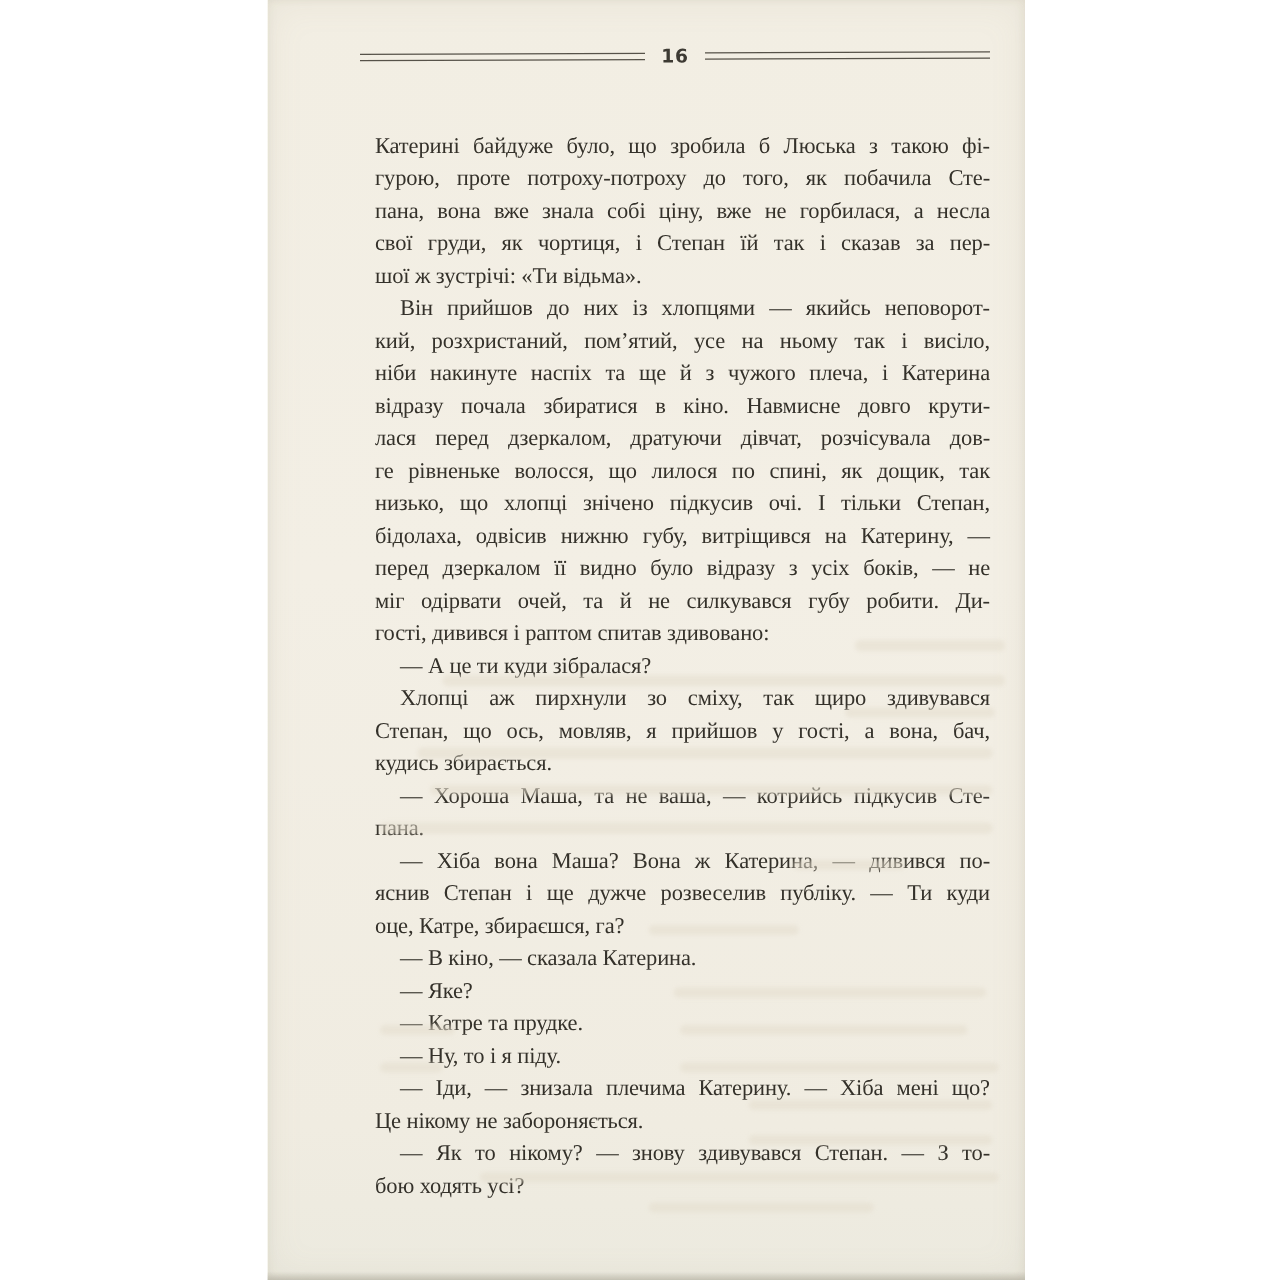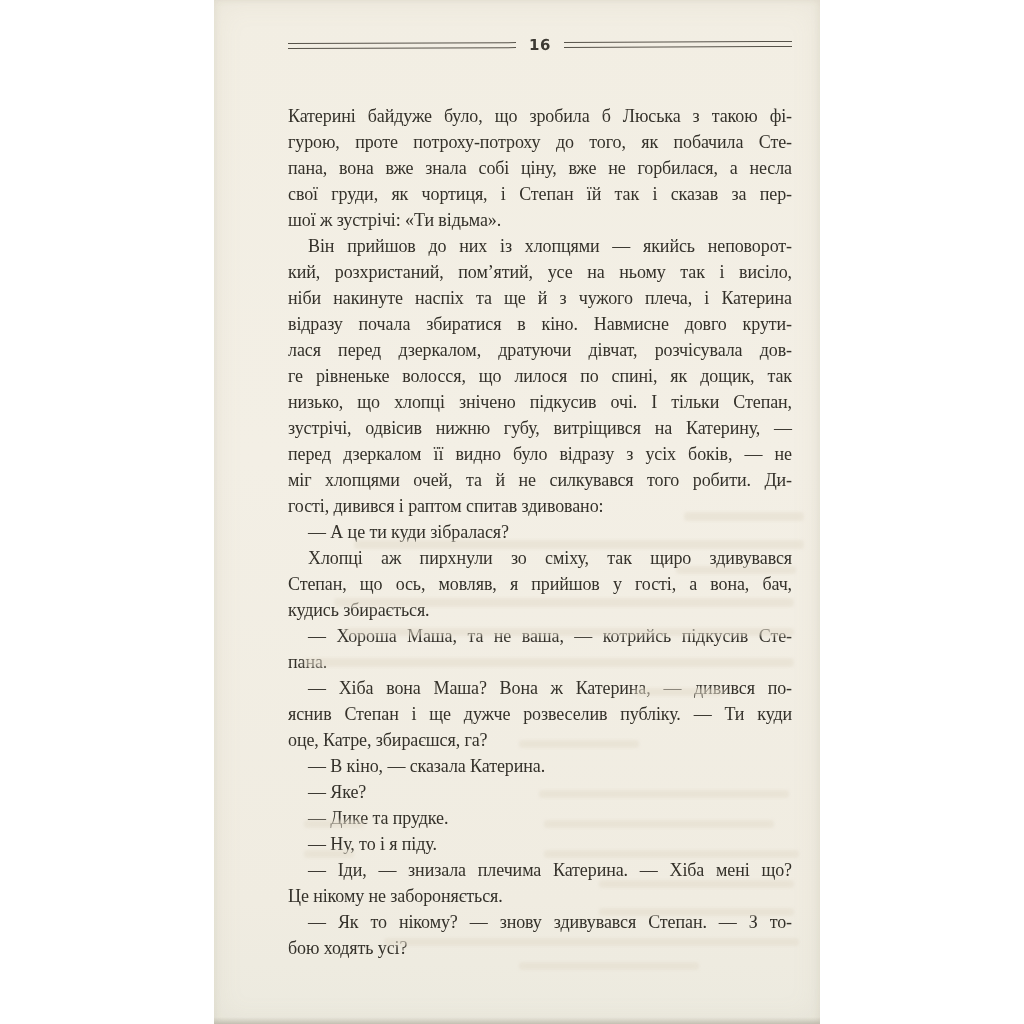--- a/index.html
+++ b/index.html
@@ -81,20 +81,21 @@
     letter-spacing: -0.1px;
   }
   .para { margin: 0; padding: 0; }
   .line {
     height: 26px;
     line-height: 26px;
     text-align: justify;
     text-align-last: justify;
     white-space: normal;
     overflow: visible;
+    margin-left: 12px;
   }
   .line.last { text-align-last: left; }
   .para.indent .line:first-child { text-indent: 20px; }
 
   
   .showthrough {
     position: absolute;
     background: #e4ddcd;
     opacity: 0.55;
     filter: blur(1.6px);
@@ -123,23 +124,23 @@
           <div class="line last">шої ж зустрічі: «Ти відьма».</div>
         </div>
         <div class="para indent">
           <div class="line">Він прийшов до них із хлопцями — якийсь неповорот-</div>
           <div class="line">кий, розхристаний, пом’ятий, усе на ньому так і висіло,</div>
           <div class="line">ніби накинуте наспіх та ще й з чужого плеча, і Катерина</div>
           <div class="line">відразу почала збиратися в кіно. Навмисне довго крути-</div>
           <div class="line">лася перед дзеркалом, дратуючи дівчат, розчісувала дов-</div>
           <div class="line">ге рівненьке волосся, що лилося по спині, як дощик, так</div>
           <div class="line">низько, що хлопці знічено підкусив очі. І тільки Степан,</div>
-          <div class="line">зустрічі, одвісив нижню губу, витріщився на Катерину, —</div>
+          <div class="line">бідолаха, одвісив нижню губу, витріщився на Катерину, —</div>
           <div class="line">перед дзеркалом її видно було відразу з усіх боків, — не</div>
-          <div class="line">міг хлопцями очей, та й не силкувався того робити. Ди-</div>
+          <div class="line">міг одірвати очей, та й не силкувався губу робити. Ди-</div>
           <div class="line last">гості, дивився і раптом спитав здивовано:</div>
         </div>
         <div class="para indent">
           <div class="line last">— А це ти куди зібралася?</div>
         </div>
         <div class="para indent">
           <div class="line">Хлопці аж пирхнули зо сміху, так щиро здивувався</div>
           <div class="line">Степан, що ось, мовляв, я прийшов у гості, а вона, бач,</div>
           <div class="line last">кудись збирається.</div>
         </div>
@@ -152,27 +153,27 @@
           <div class="line">яснив Степан і ще дужче розвеселив публіку. — Ти куди</div>
           <div class="line last">оце, Катре, збираєшся, га?</div>
         </div>
         <div class="para indent">
           <div class="line last">— В кіно, — сказала Катерина.</div>
         </div>
         <div class="para indent">
           <div class="line last">— Яке?</div>
         </div>
         <div class="para indent">
-          <div class="line last">— Дике та прудке.</div>
+          <div class="line last">— Катре та прудке.</div>
         </div>
         <div class="para indent">
           <div class="line last">— Ну, то і я піду.</div>
         </div>
         <div class="para indent">
-          <div class="line">— Іди, — знизала плечима Катерина. — Хіба мені що?</div>
+          <div class="line">— Іди, — знизала плечима Катерину. — Хіба мені що?</div>
           <div class="line last">Це нікому не забороняється.</div>
         </div>
         <div class="para indent">
           <div class="line">— Як то нікому? — знову здивувався Степан. — З то-</div>
           <div class="line last">бою ходять усі?</div>
         </div>
       </div>
 
   <div class="showthrough" style="left: 470px; top: 512px; width: 120px; height: 9px;"></div>
       <div class="showthrough" style="left: 140px; top: 540px; width: 450px; height: 9px;"></div>

